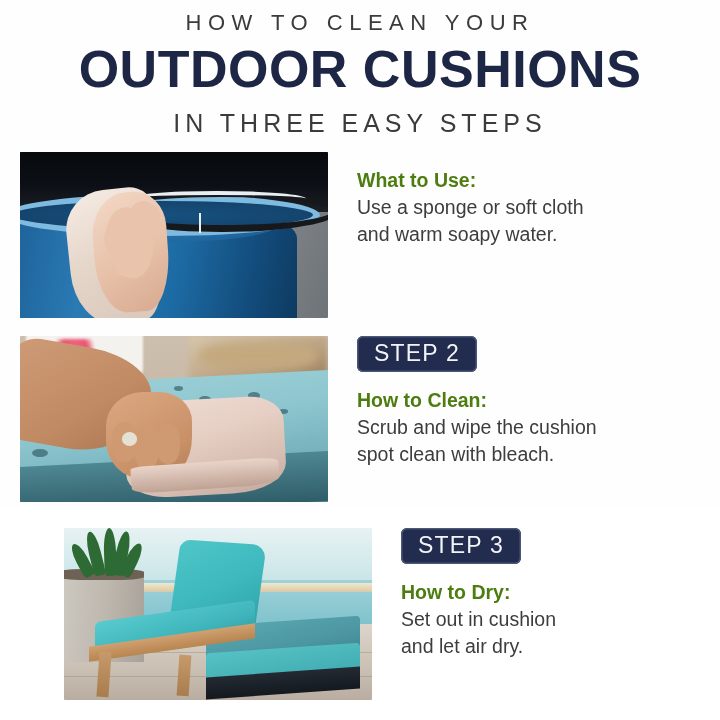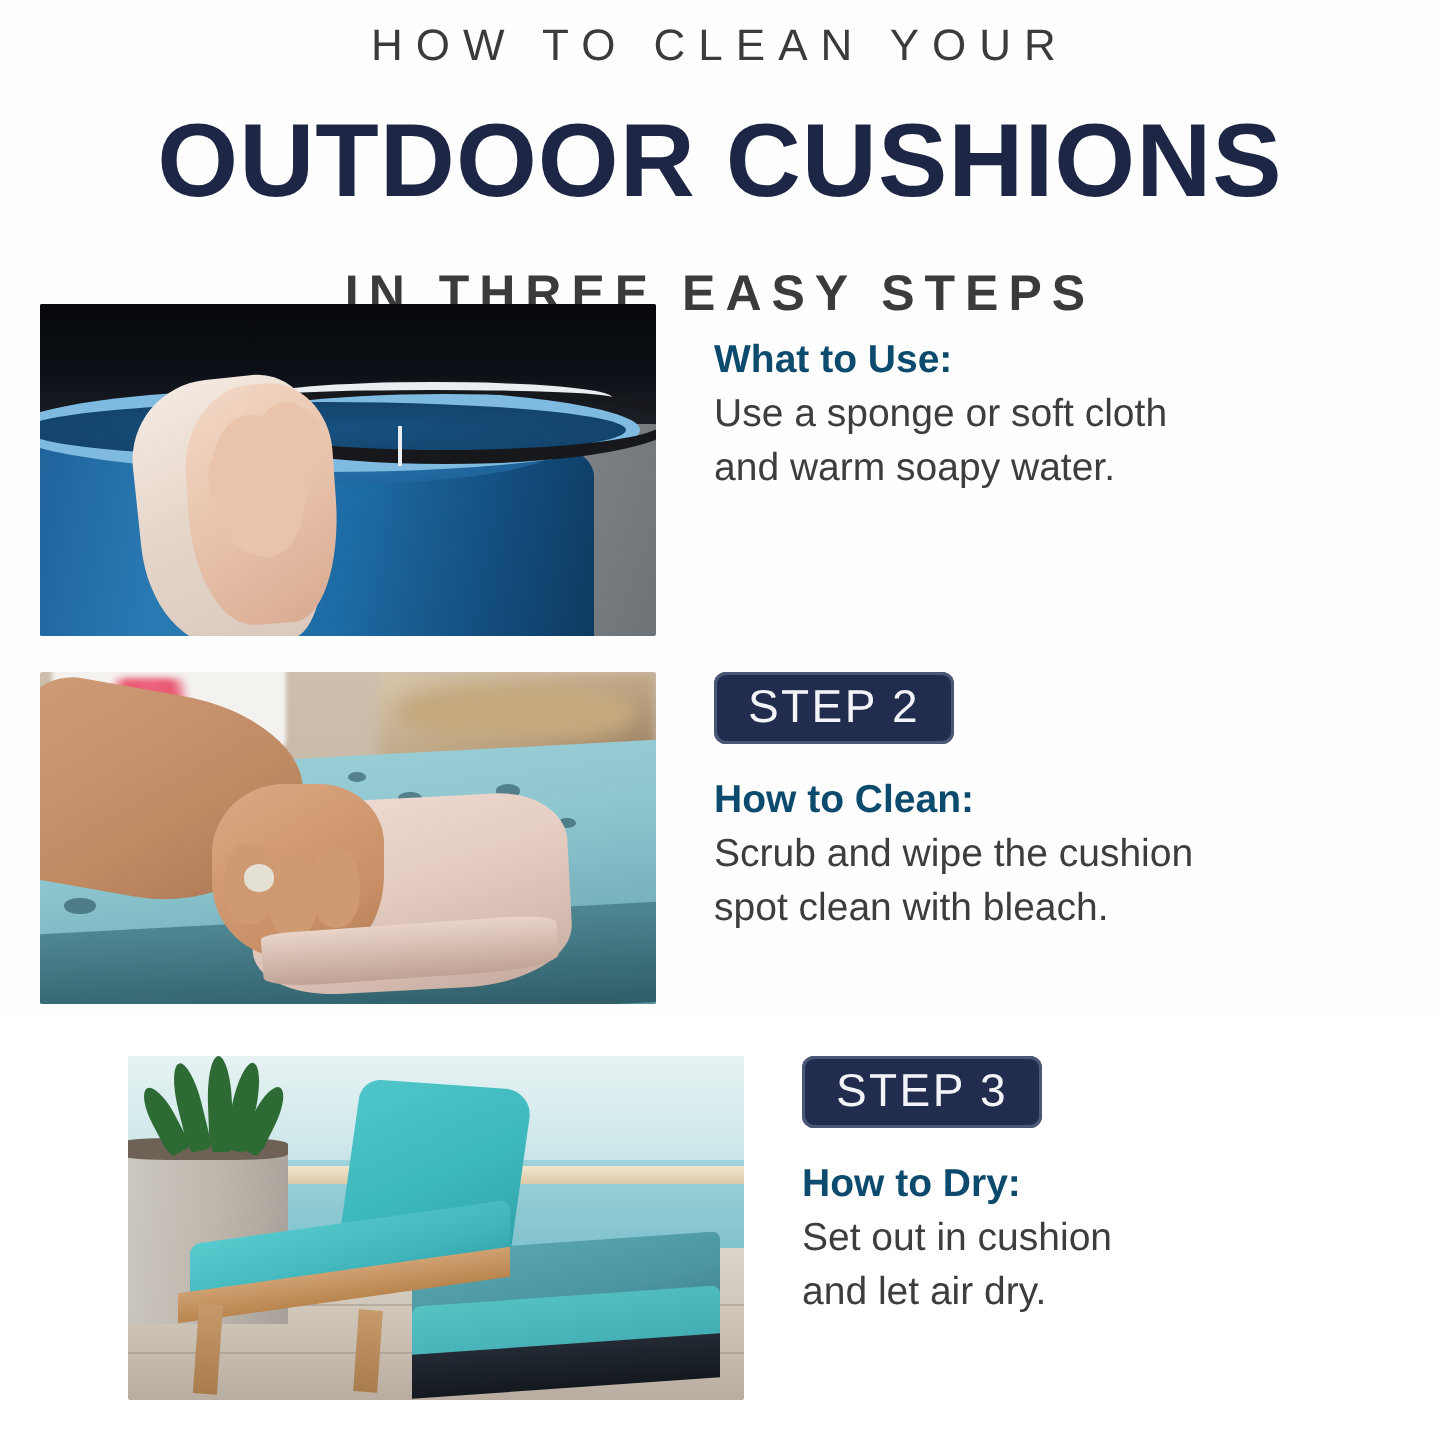--- a/index.html
+++ b/index.html
@@ -11,25 +11,25 @@
   .poster{position:relative;width:720px;height:508px;background:#fefefe;}
 
   
   .header{padding-top:8px;text-align:center;}
   .kicker{
     font-size:22px;letter-spacing:6.5px;color:#3b3b3b;
     font-weight:400;line-height:30px;
   }
   .title{
     font-size:52px;font-weight:700;color:#1d2645;
-    letter-spacing:0.5px;line-height:58px;margin-top:14px;
+    letter-spacing:0.5px;line-height:58px;margin-top:2px;
   }
   .subkicker{
     font-size:25px;letter-spacing:5px;color:#3b3b3b;
-    font-weight:700;line-height:34px;margin-top:20px;
+    font-weight:400;line-height:34px;margin-top:8px;
   }
 
   
   .row{position:absolute;left:0;width:720px;height:166px;}
   .row-1{top:152px;}
   .row-2{top:336px;}
   .row-3{top:528px;height:172px;margin-left:44px;}
 
   .photo{
     position:absolute;left:20px;top:0;width:308px;height:166px;
@@ -40,21 +40,21 @@
 
   
   .textcol{position:absolute;left:357px;top:0;width:350px;}
   .badge{
     display:inline-block;background:#222c4e;color:#f2f4f8;
     border-radius:6px;padding:4px 17px 6px 17px;
     font-size:23px;font-weight:400;letter-spacing:1.2px;line-height:26px;
     box-shadow:inset 0 0 0 1.5px #4b5776;
   }
   .heading{
-    font-size:19.5px;font-weight:700;color:#0c4a6e;
+    font-size:19.5px;font-weight:700;color:#4d7c0f;
     margin-top:15px;line-height:26px;
   }
   .body{
     font-size:19.5px;font-weight:400;color:#3d3d3d;
     line-height:27px;margin-top:1px;
   }
   .body div{white-space:nowrap;}
 
   
   .p1-bg{position:absolute;inset:0;

